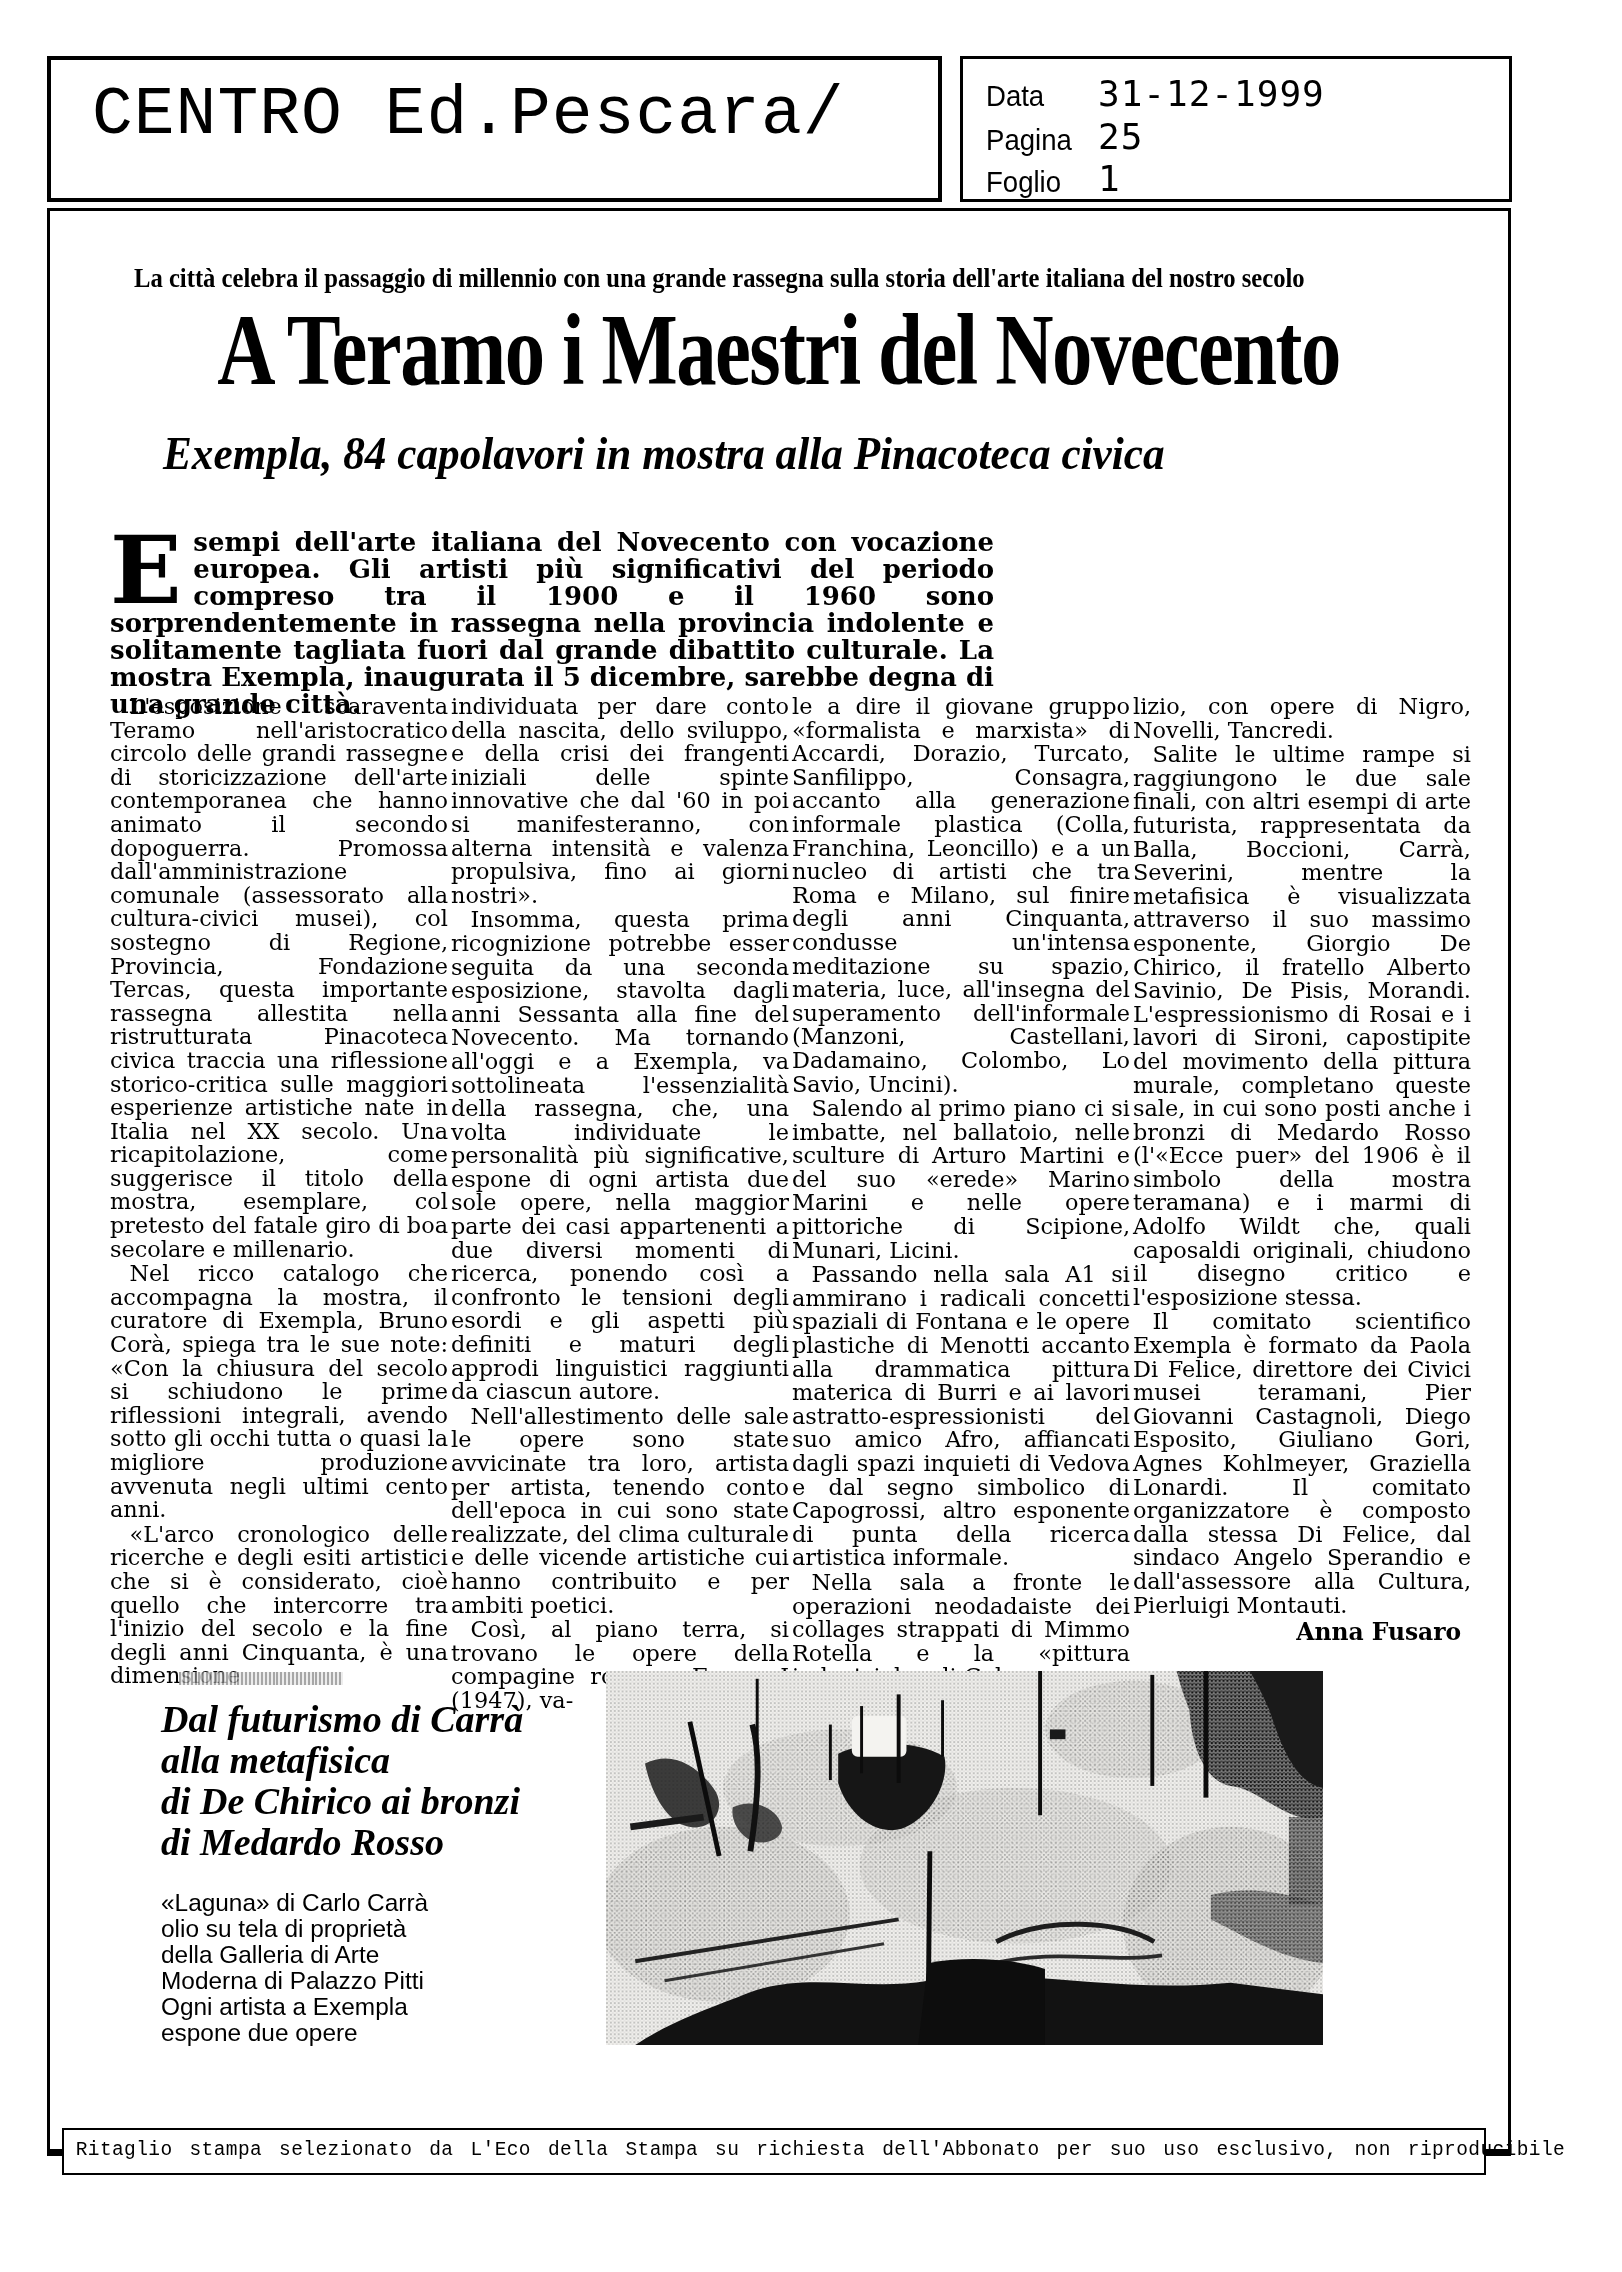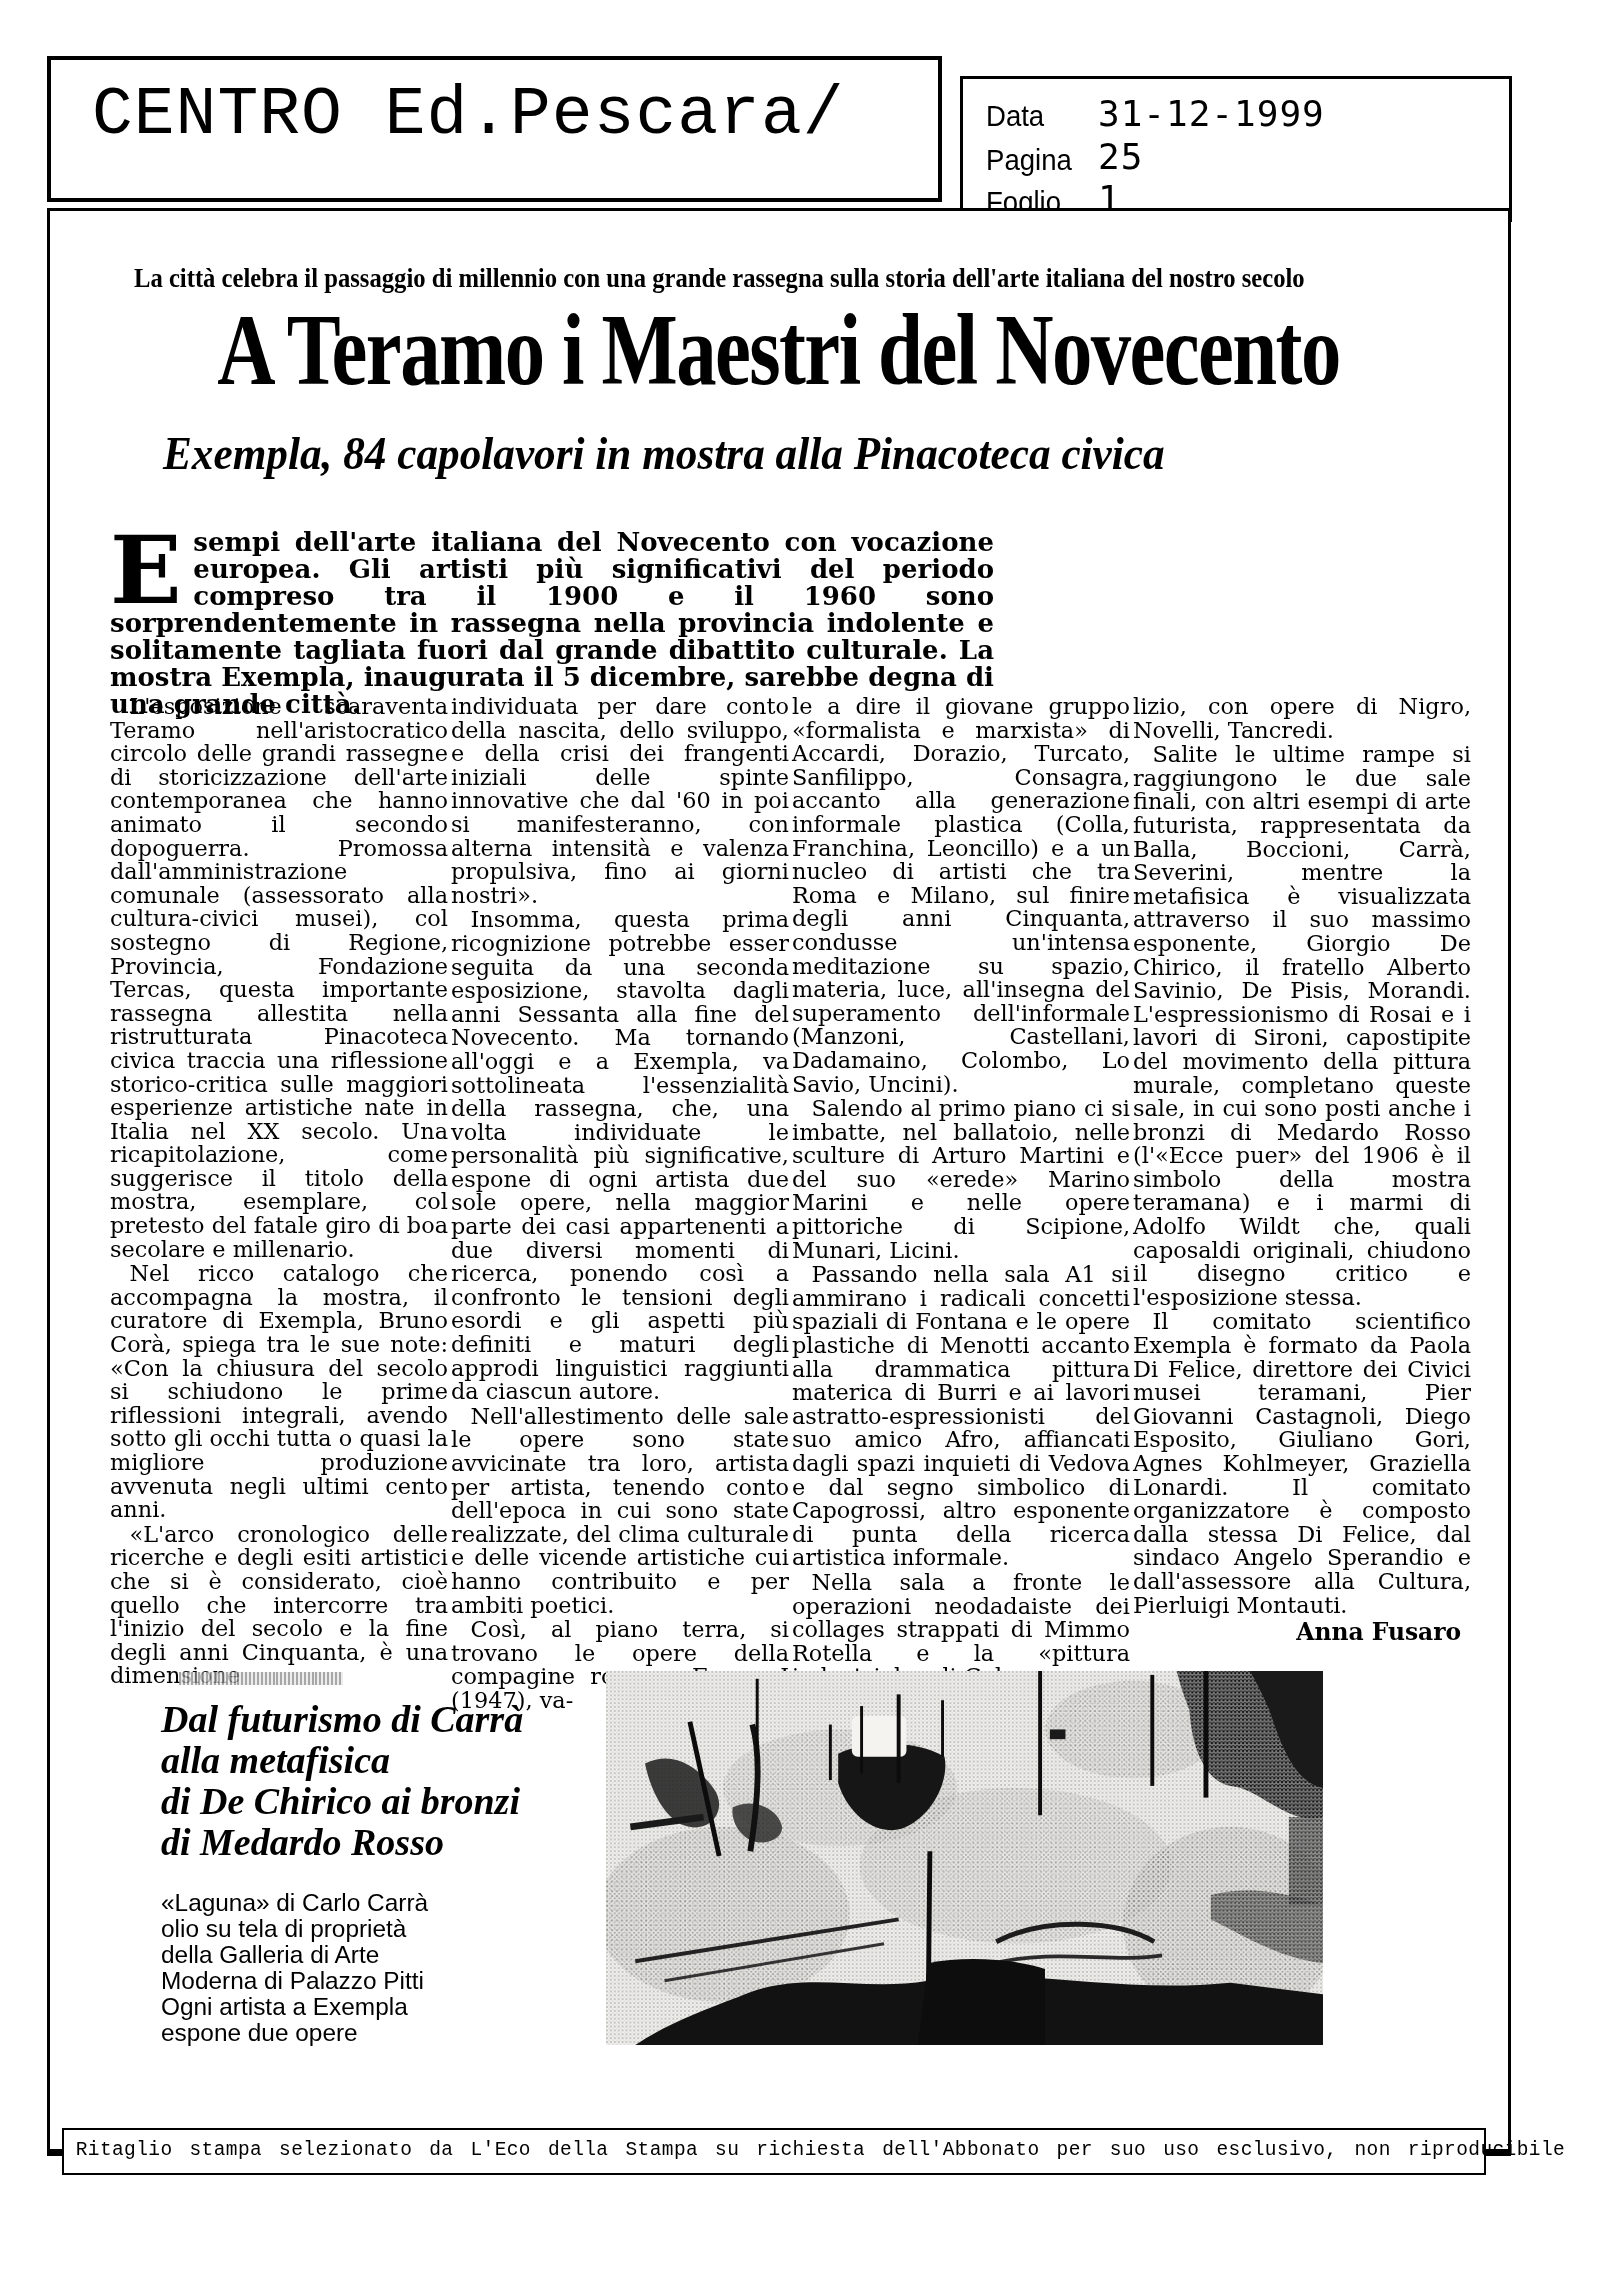--- a/index.html
+++ b/index.html
@@ -7,21 +7,21 @@
         font-family:"Liberation Serif",serif;color:#000;overflow:hidden;}
 
   
   .masthead-box{position:absolute;left:47px;top:56px;width:895px;height:146px;
 média    border:4.9px solid #000;box-sizing:border-box;background:#fff;}
   .masthead-box{border:4.9px solid #000;}
   .masthead-title{position:absolute;left:41px;top:15.6px;
     font-family:"Liberation Mono",monospace;font-size:68px;font-weight:400;
     letter-spacing:1px;white-space:nowrap;}
   .meta-box{position:absolute;left:960px;top:56px;width:552px;height:146px;
-    border:3.9px solid #000;box-sizing:border-box;background:#fff;margin-top:20px;}
+    border:3.9px solid #000;box-sizing:border-box;background:#fff;}
   .meta-row{position:absolute;left:0;width:100%;height:45px;}
   .meta-row.r0{top:13.7px}.meta-row.r1{top:57px}.meta-row.r2{top:99px}
   .meta-label{position:absolute;left:23.4px;top:7.8px;
     font-family:"Liberation Sans",sans-serif;font-size:29px;transform:scaleX(.95);transform-origin:left;}
   .meta-value{position:absolute;left:135px;top:0;
     font-family:"DejaVu Sans Mono",monospace;font-size:36px;letter-spacing:1px;}
 
   
   .article-box{position:absolute;left:47px;top:208px;width:1464px;height:1948px;
     border:3.9px solid #000;border-bottom-width:7.8px;box-sizing:border-box;background:#fff;padding-left:8px;}

